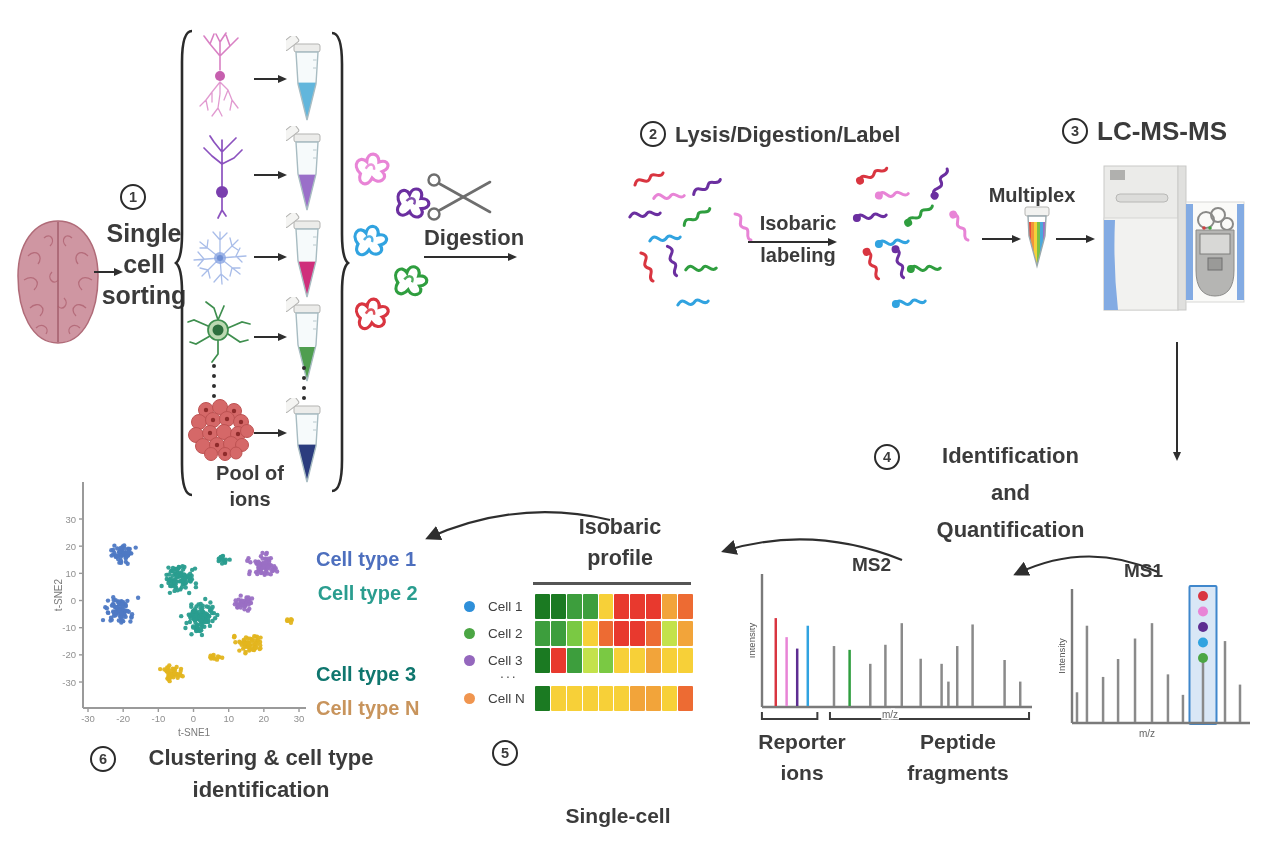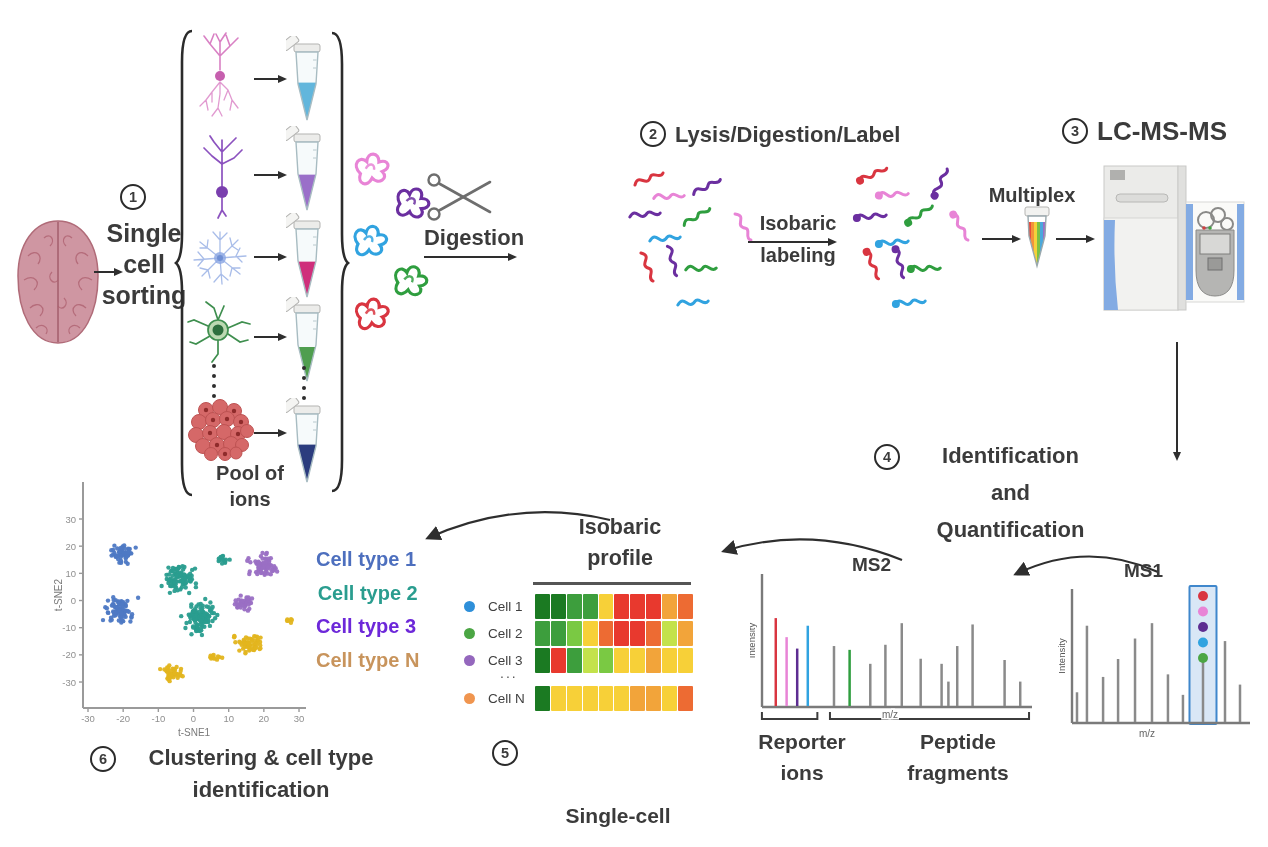--- a/index.html
+++ b/index.html
@@ -1206,21 +1206,21 @@
         <circle cx="243.97988618591205" cy="150.71995993449843" r="2.2" fill="#e3b51f" opacity="0.95"></circle>
         <circle cx="243.3802341611617" cy="149.33467915986432" r="2.2" fill="#e3b51f" opacity="0.95"></circle>
         <circle cx="247.01542978501243" cy="149.14264858977566" r="2.2" fill="#e3b51f" opacity="0.95"></circle>
         <circle cx="243.05918854856267" cy="150.75840368586336" r="2.2" fill="#e3b51f" opacity="0.95"></circle>
         <circle cx="247.83258267213793" cy="149.8821656252765" r="2.2" fill="#e3b51f" opacity="0.95"></circle>
       </g>
     </svg>
   <div id="legend" class="abs" style="left:316px;top:543px">
       <div class="legend-item" style="color: rgb(77, 111, 190);">Cell type 1</div>
       <div class="legend-item" style="color: rgb(42, 157, 143); text-align: center;">Cell type 2</div>
-      <div class="legend-item" style="color: #6d28d9;">Cell type 3</div>
+      <div class="legend-item" style="color: #0f766e; margin-top: 48px;">Cell type 3</div>
       <div class="legend-item" style="color: rgb(200, 148, 92);">Cell type N</div>
     </div>
 
   <div class="abs cnum" style="left:90px;top:746px">6</div>
   <div class="abs ctr hd" style="left:116px;top:742px;width:290px;font-size:22px;line-height:32px">
     <div>Clustering &amp; cell type</div>
     <div>identification</div>
   </div>
 
 </div>

